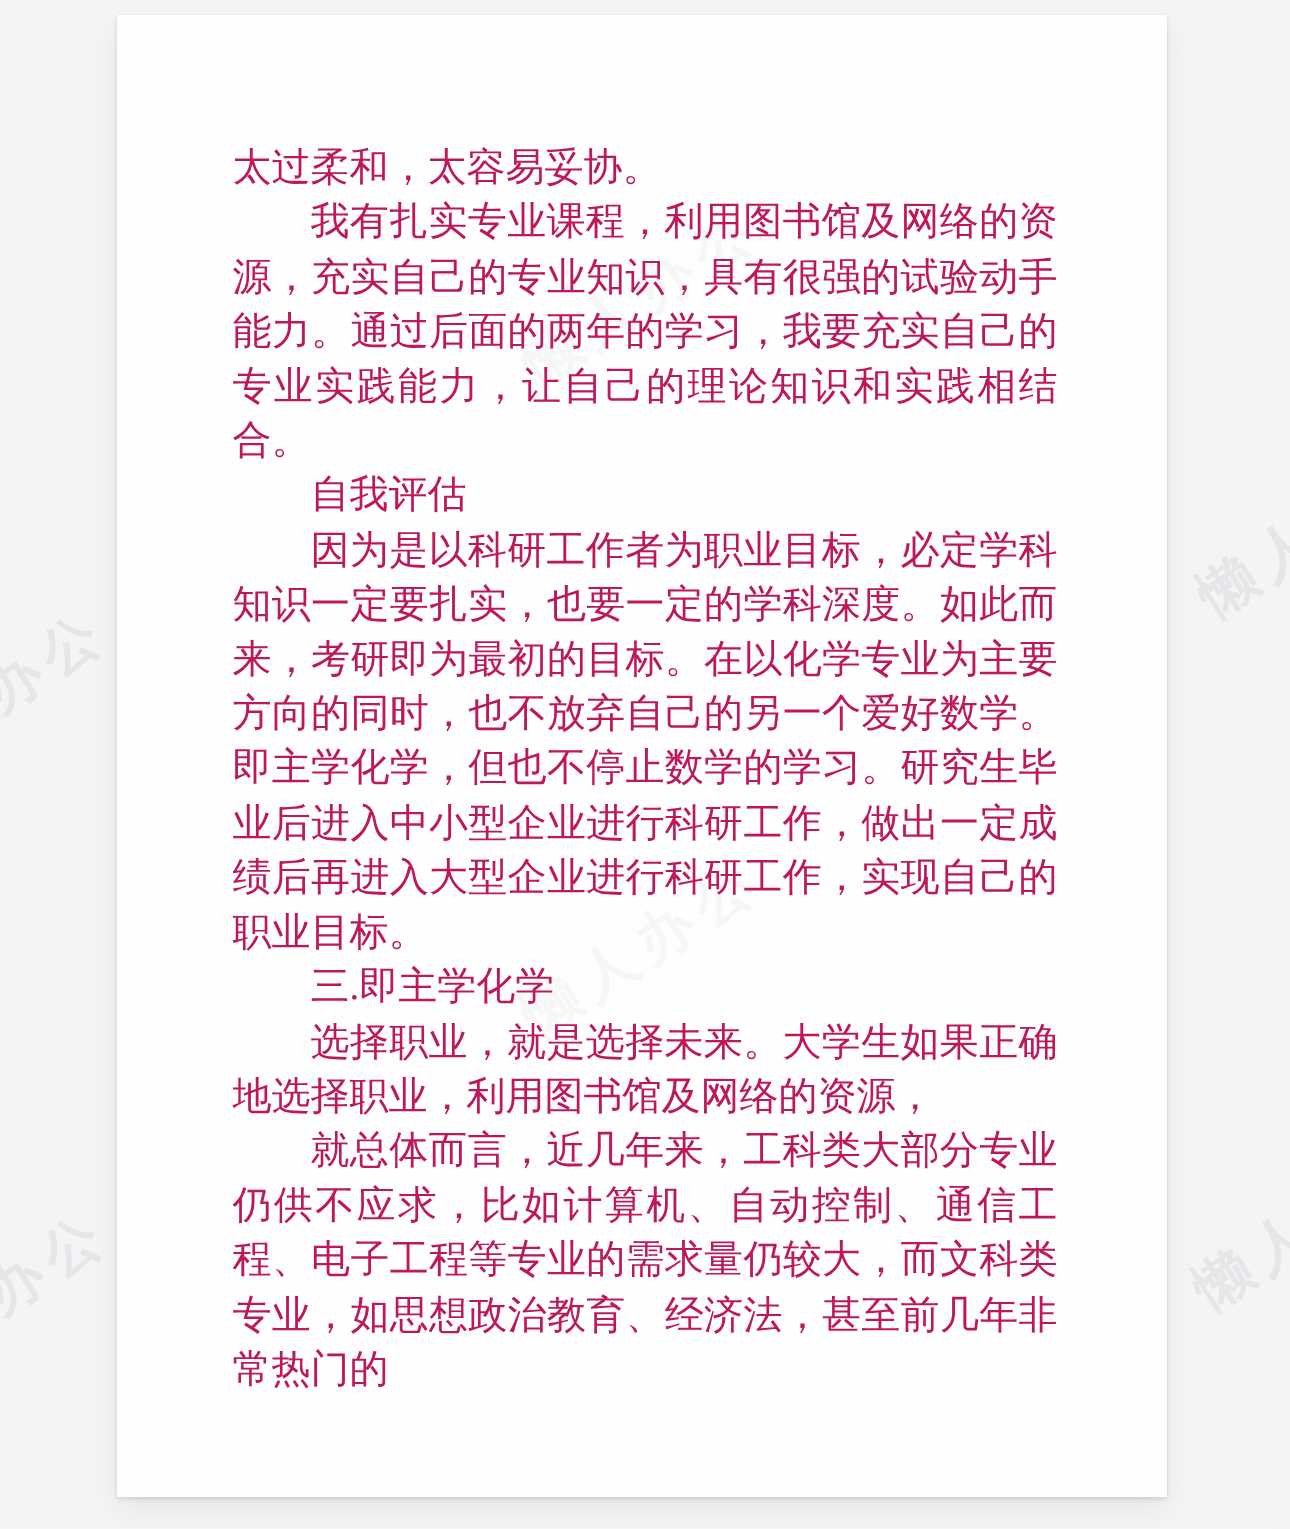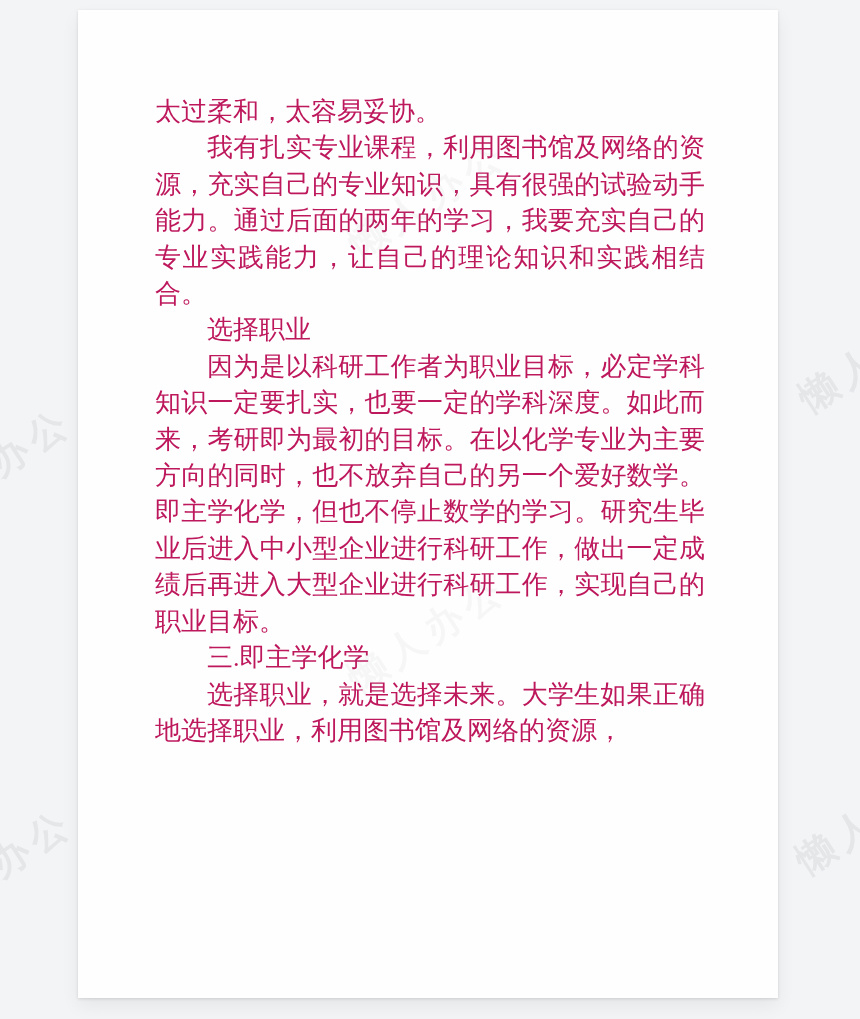--- a/index.html
+++ b/index.html
@@ -66,24 +66,25 @@
   }
 </style>
 </head>
 <body>
 
 <div class="stage">
   <div class="paper">
     <div class="content" id="doc-content">
         <p class="">太过柔和，太容易妥协。</p>
         <p class="indent">我有扎实专业课程，利用图书馆及网络的资源，充实自己的专业知识，具有很强的试验动手能力。通过后面的两年的学习，我要充实自己的专业实践能力，让自己的理论知识和实践相结合。</p>
-        <p class="indent">选择职业</p>
+        <p class="indent">自我评估</p>
         <p class="indent">因为是以科研工作者为职业目标，必定学科知识一定要扎实，也要一定的学科深度。如此而来，考研即为最初的目标。在以化学专业为主要方向的同时，也不放弃自己的另一个爱好数学。即主学化学，但也不停止数学的学习。研究生毕业后进入中小型企业进行科研工作，做出一定成绩后再进入大型企业进行科研工作，实现自己的职业目标。</p>
         <p class="indent">三.即主学化学</p>
         <p class="indent">选择职业，就是选择未来。大学生如果正确地选择职业，利用图书馆及网络的资源，</p>
+        <p class="indent">就总体而言，近几年来，工科类大部分专业仍供不应求，比如计算机、自动控制、通信工程、电子工程等专业的需求量仍较大，而文科类专业，如思想政治教育、经济法，甚至前几年非常热门的</p>
       </div>
   </div>
   <div class="watermark-layer" id="watermark-layer">
       <span class="watermark" style="left: 352px; top: 228px; opacity: 0.06;">懒人办公</span>
       <span class="watermark" style="left: 803px; top: 383px; opacity: 0.13;">懒人办公</span>
       <span class="watermark" style="left: -7px; top: 447px; opacity: 0.13;">办公</span>
       <span class="watermark" style="left: 352px; top: 663px; opacity: 0.06;">懒人办公</span>
       <span class="watermark" style="left: 800px; top: 845px; opacity: 0.13;">懒人办公</span>
       <span class="watermark" style="left: -6px; top: 848px; opacity: 0.13;">办公</span>
     </div>

